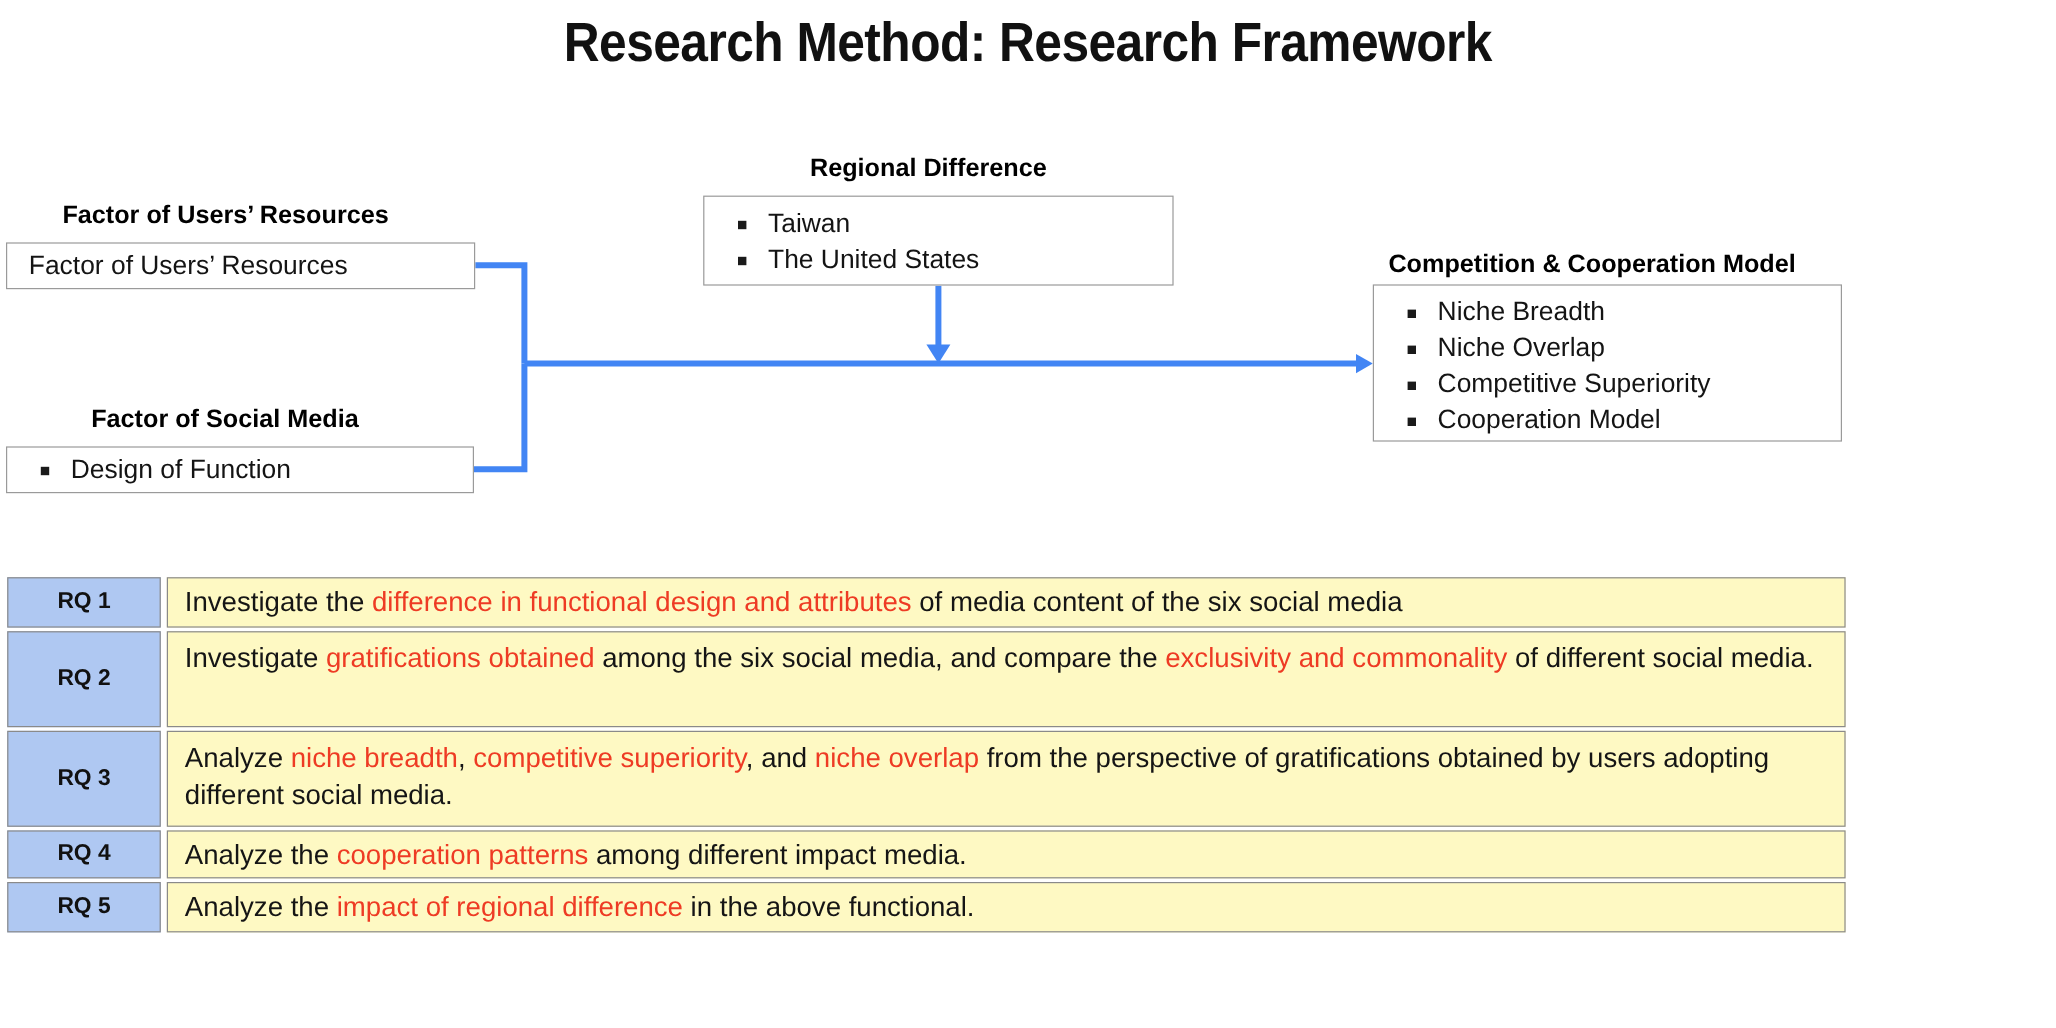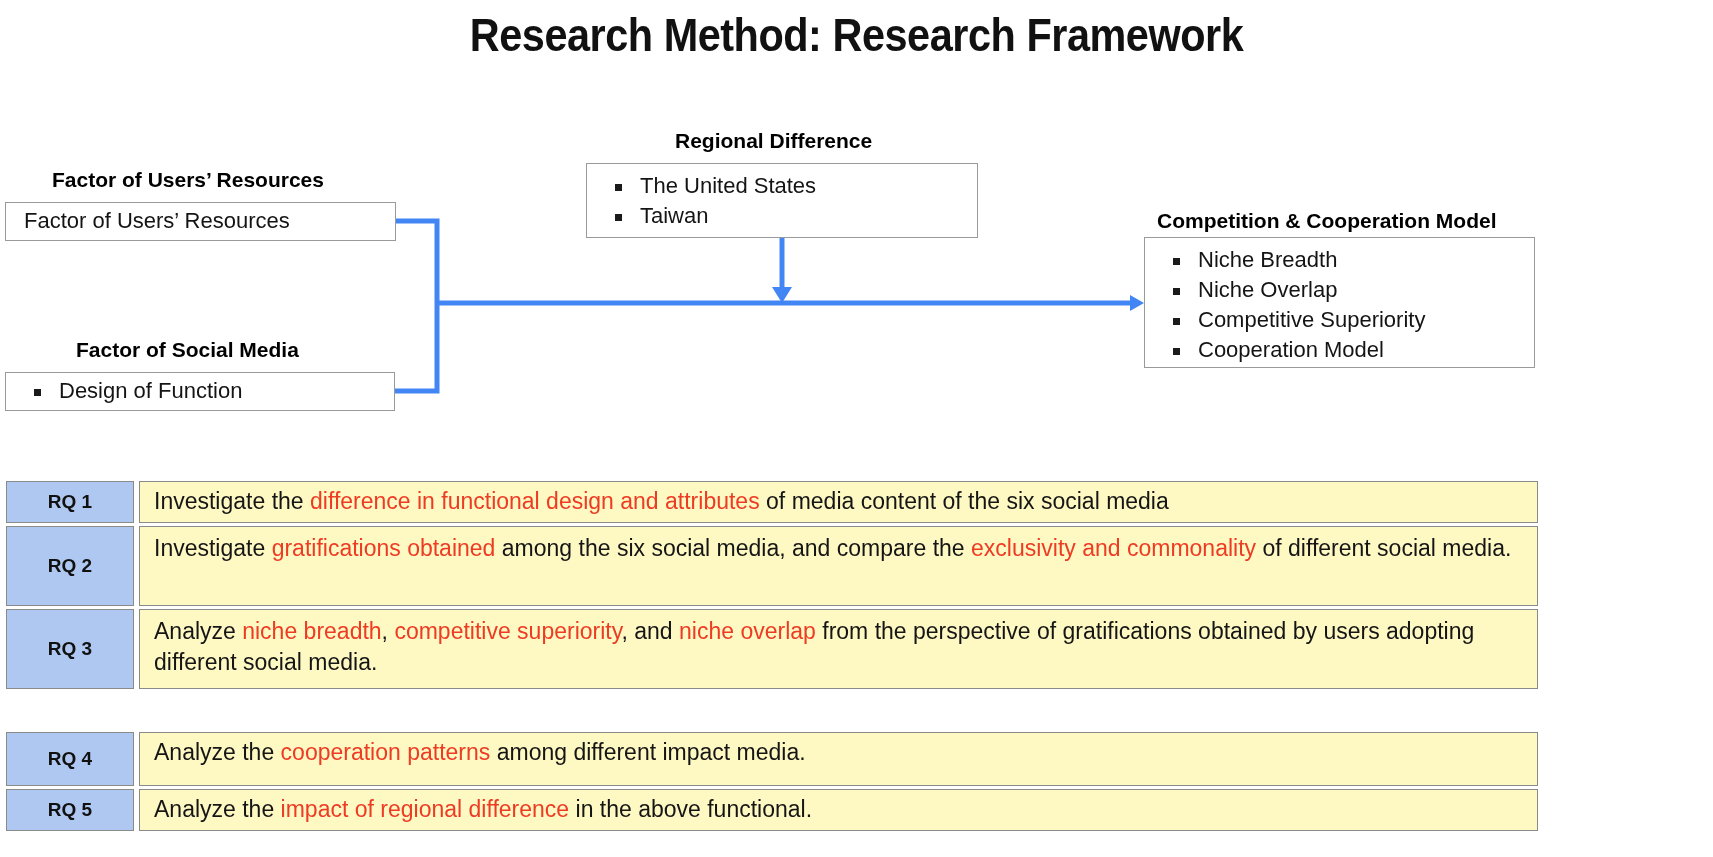--- a/index.html
+++ b/index.html
@@ -137,21 +137,21 @@
     padding: 6px 10px 7px 14px;
     font-size: 23px;
     line-height: 31px;
     color: #151515;
   }
   .rq-text .hl { color: #ee3b24; }
   .r1 .rq-key, .r1 .rq-text { height: 42px; }
   .r1 .rq-text { padding-top: 4px; }
   .r2 .rq-key, .r2 .rq-text { height: 80px; }
   .r3 .rq-key, .r3 .rq-text { height: 80px; }
-  .r4 .rq-key, .r4 .rq-text { height: 54px; margin-top: 40px; }
+  .r4 .rq-key, .r4 .rq-text { height: 40px; }
   .r4 .rq-text { padding-top: 4px; }
   .r5 .rq-key, .r5 .rq-text { height: 42px; }
   .r5 .rq-text { padding-top: 4px; }
 </style>
 </head>
 <body>
 
 <div id="slide-title">Research Method: Research Framework</div>
 
 <div id="diagram">
@@ -186,25 +186,25 @@
         <span>Design of Function</span>
       </li>
     </ul>
   </div>
 
   <div class="box-label" id="label-regional">Regional Difference</div>
   <div class="node-box" id="box-regional">
     <ul class="node-list">
       <li>
         <span class="sq-bullet"></span>
+        <span>Taiwan</span>
+      </li>
+      <li>
+        <span class="sq-bullet"></span>
         <span>The United States</span>
-      </li>
-      <li>
-        <span class="sq-bullet"></span>
-        <span>Taiwan</span>
       </li>
     </ul>
   </div>
 
   <div class="box-label" id="label-ccm">Competition &amp; Cooperation Model</div>
   <div class="node-box" id="box-ccm">
     <ul class="node-list">
       <li>
         <span class="sq-bullet"></span>
         <span>Niche Breadth</span>

